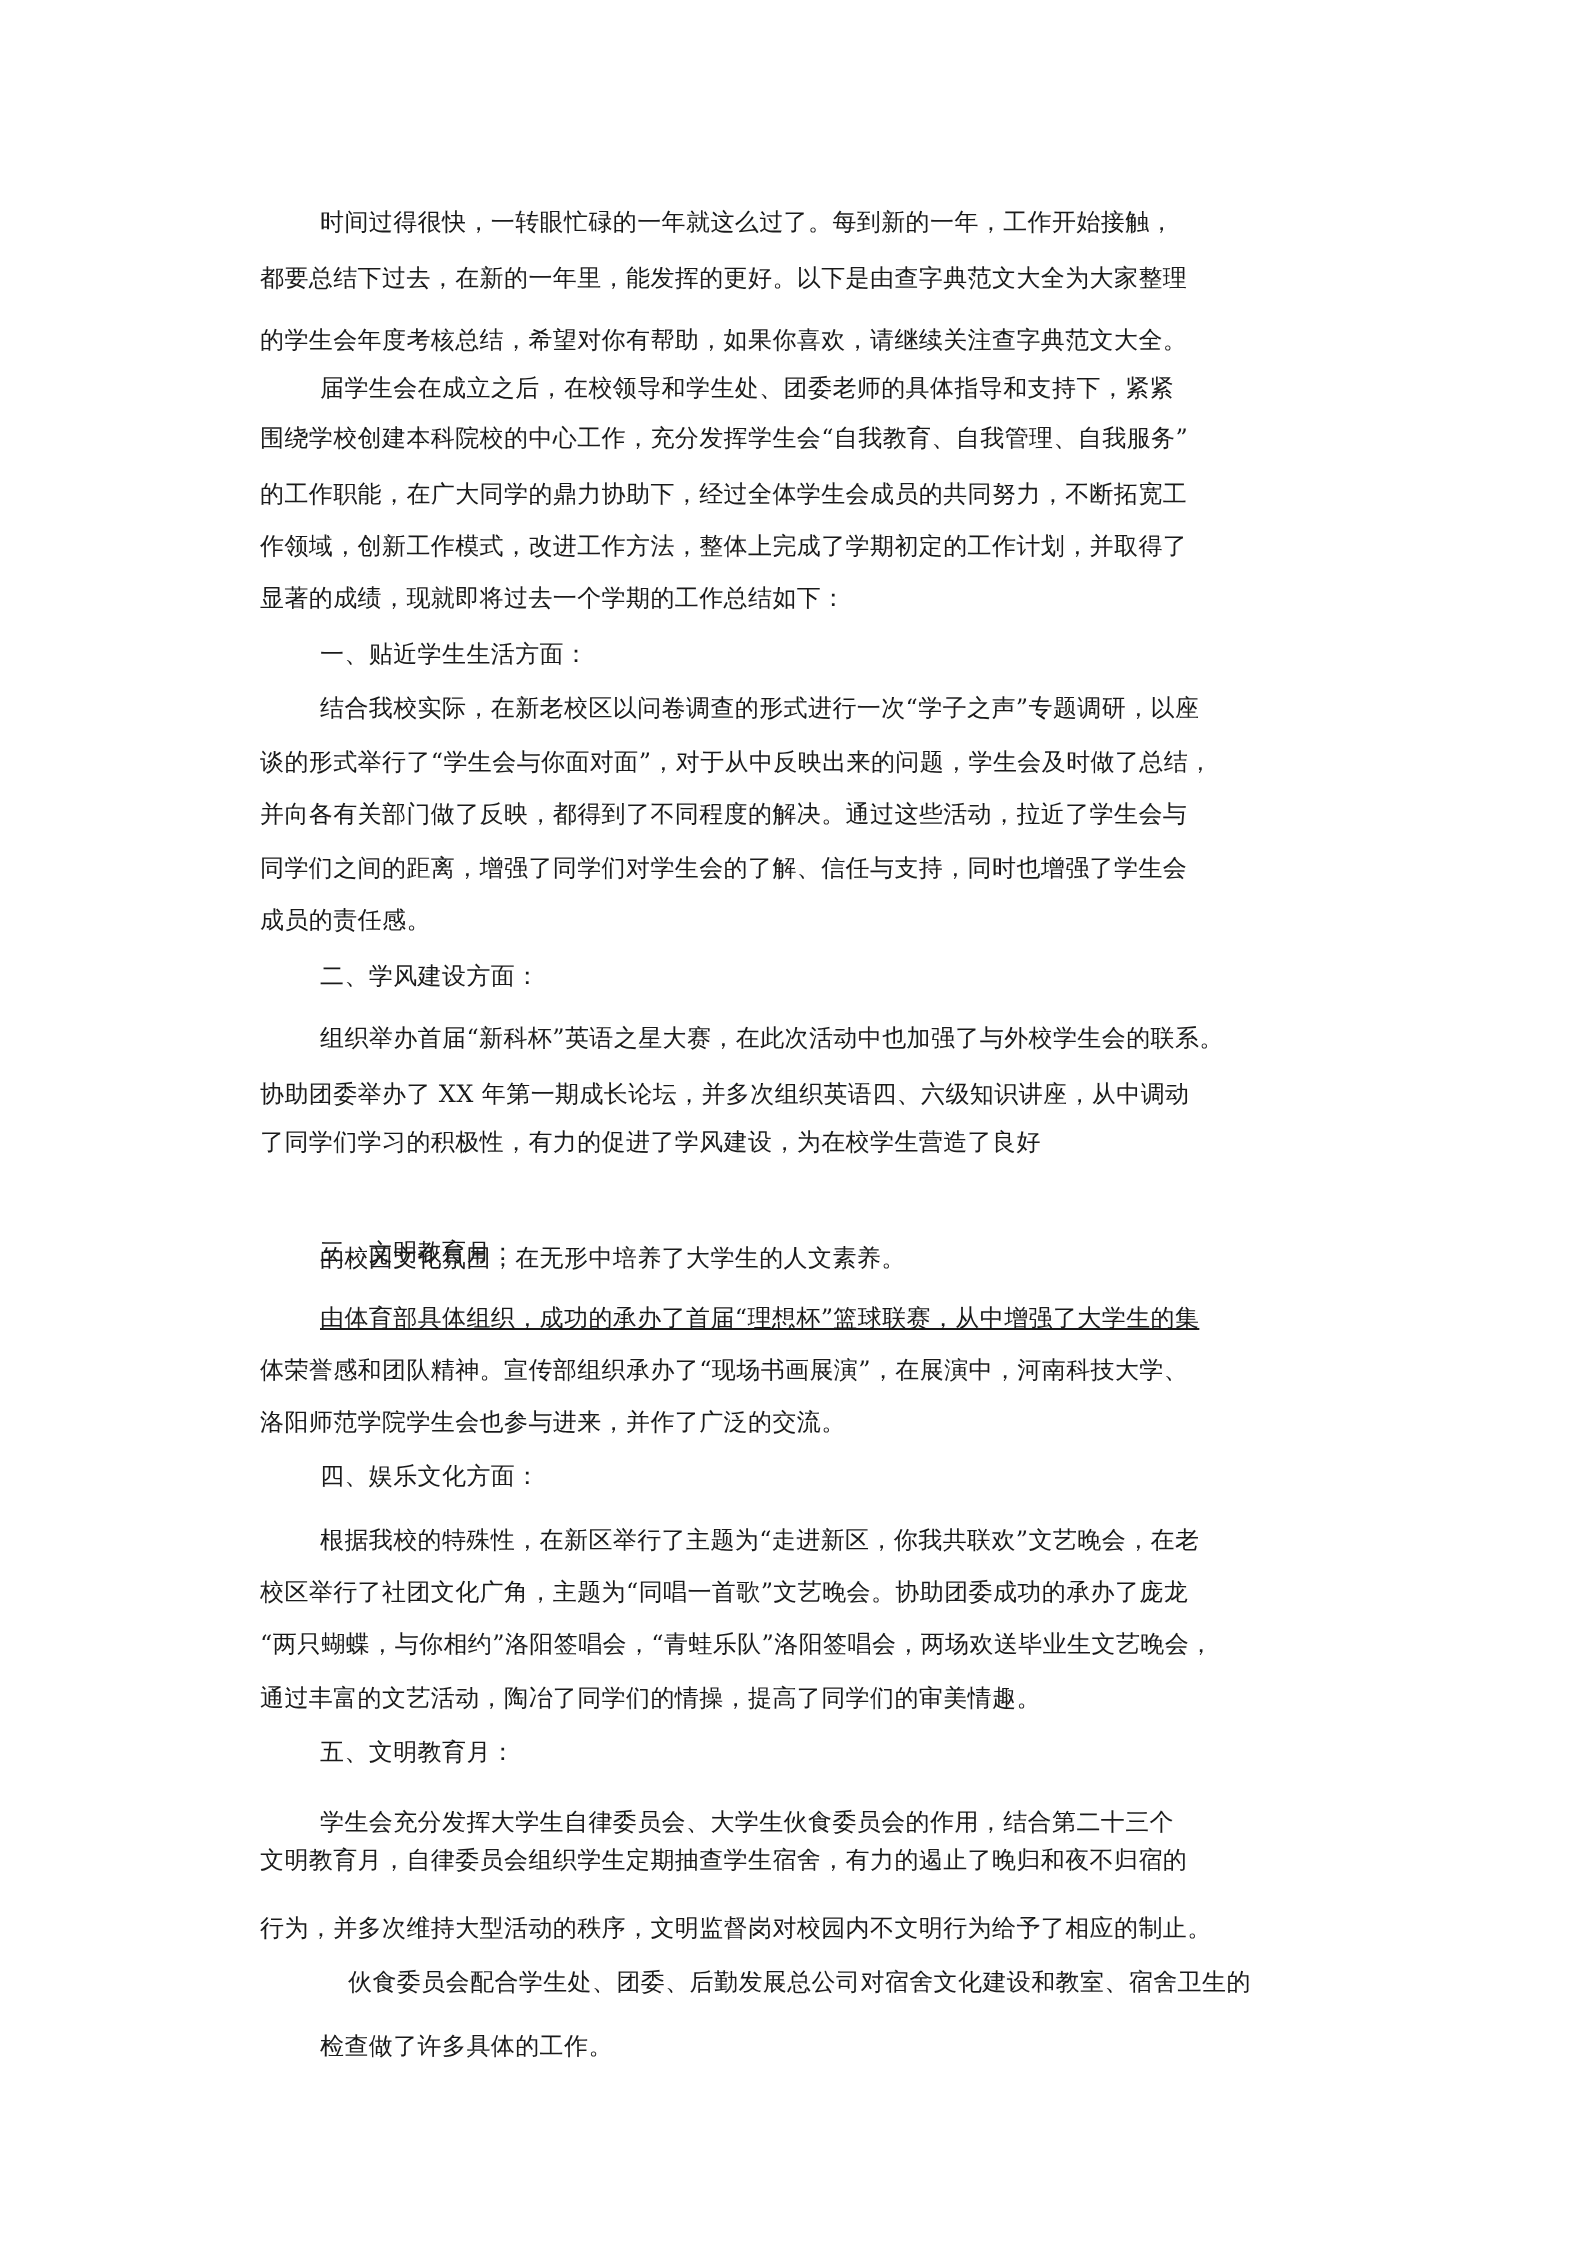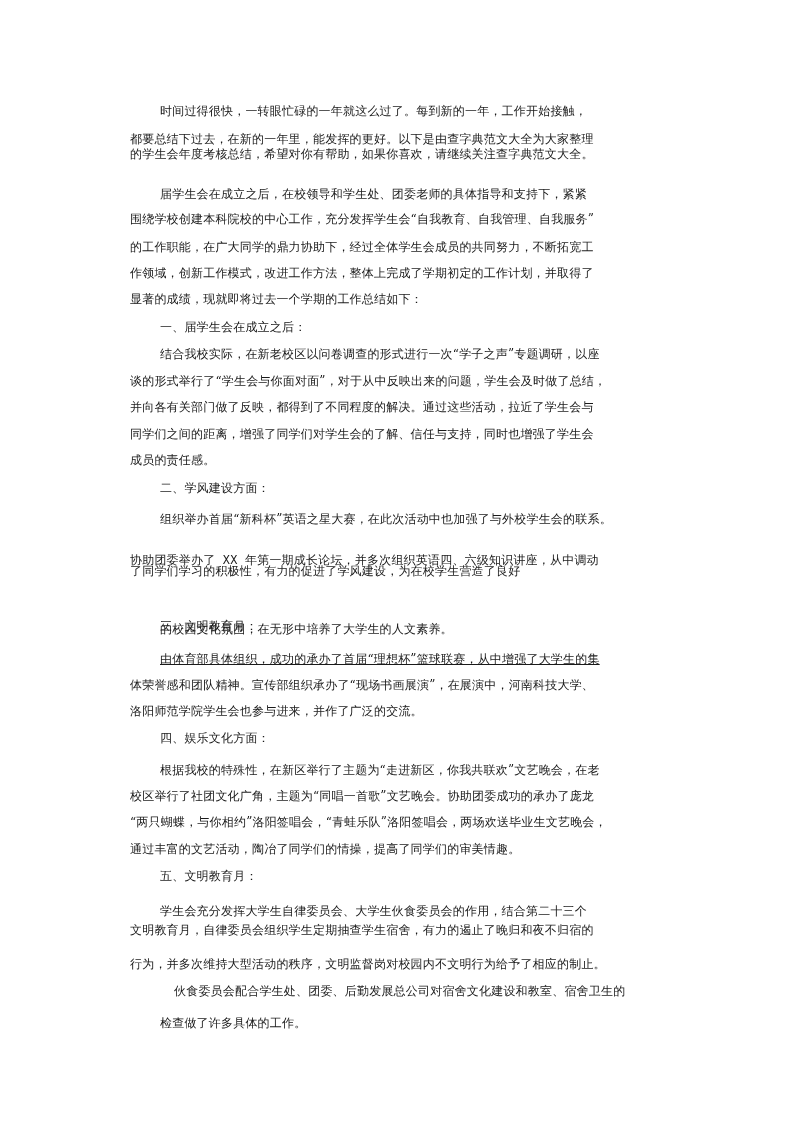--- a/index.html
+++ b/index.html
@@ -30,35 +30,35 @@
       letter-spacing: 0.2px;
     }
     .indent { left: 30px; }
   </style>
 </head>
 <body>
 
 <div class="page">
   <div class="line indent" style="top: 101px;">时间过得很快，一转眼忙碌的一年就这么过了。每到新的一年，工作开始接触，</div>
   <div class="line" style="top: 129px;">都要总结下过去，在新的一年里，能发挥的更好。以下是由查字典范文大全为大家整理</div>
-  <div class="line" style="top: 144px; text-align: center;">的学生会年度考核总结，希望对你有帮助，如果你喜欢，请继续关注查字典范文大全。</div>
+  <div class="line" style="top: 160px; text-align: center;">的学生会年度考核总结，希望对你有帮助，如果你喜欢，请继续关注查字典范文大全。</div>
   <div class="line indent" style="top: 184px;">届学生会在成立之后，在校领导和学生处、团委老师的具体指导和支持下，紧紧</div>
   <div class="line" style="top: 209px;">围绕学校创建本科院校的中心工作，充分发挥学生会“自我教育、自我管理、自我服务”</div>
   <div class="line" style="top: 237px;">的工作职能，在广大同学的鼎力协助下，经过全体学生会成员的共同努力，不断拓宽工</div>
   <div class="line" style="top: 263px;">作领域，创新工作模式，改进工作方法，整体上完成了学期初定的工作计划，并取得了</div>
   <div class="line" style="top: 289px;">显著的成绩，现就即将过去一个学期的工作总结如下：</div>
-  <div class="line indent" style="top: 317px;">一、届学生会在成立之后：</div>
+  <div class="line indent" style="top: 317px;">一、贴近学生生活方面：</div>
   <div class="line indent" style="top: 344px;">结合我校实际，在新老校区以问卷调查的形式进行一次“学子之声”专题调研，以座</div>
   <div class="line" style="top: 371px;">谈的形式举行了“学生会与你面对面”，对于从中反映出来的问题，学生会及时做了总结，</div>
   <div class="line" style="top: 397px;">并向各有关部门做了反映，都得到了不同程度的解决。通过这些活动，拉近了学生会与</div>
   <div class="line" style="top: 424px;">同学们之间的距离，增强了同学们对学生会的了解、信任与支持，同时也增强了学生会</div>
   <div class="line" style="top: 450px;">成员的责任感。</div>
   <div class="line indent" style="top: 478px;">二、学风建设方面：</div>
   <div class="line indent" style="top: 509px;">组织举办首届“新科杯”英语之星大赛，在此次活动中也加强了与外校学生会的联系。</div>
-  <div class="line" style="top: 551px; font-family: Liberation Mono, monospace;">协助团委举办了 XX 年第一期成长论坛，并多次组织英语四、六级知识讲座，从中调动</div>
+  <div class="line" style="top: 537px;">协助团委举办了 XX 年第一期成长论坛，并多次组织英语四、六级知识讲座，从中调动</div>
   <div class="line" style="top: 561px;">了同学们学习的积极性，有力的促进了学风建设，为在校学生营造了良好</div>
   <div class="line indent" style="top: 619px;">的校园文化氛围，在无形中培养了大学生的人文素养。</div>
   <div class="line indent" style="top: 616px;">三、文明教育月：</div>
   <div class="line indent" style="top: 649px; text-decoration: underline;">由体育部具体组织，成功的承办了首届“理想杯”篮球联赛，从中增强了大学生的集</div>
   <div class="line" style="top: 675px;">体荣誉感和团队精神。宣传部组织承办了“现场书画展演”，在展演中，河南科技大学、</div>
   <div class="line" style="top: 701px;">洛阳师范学院学生会也参与进来，并作了广泛的交流。</div>
   <div class="line indent" style="top: 728px;">四、娱乐文化方面：</div>
   <div class="line indent" style="top: 760px;">根据我校的特殊性，在新区举行了主题为“走进新区，你我共联欢”文艺晚会，在老</div>
   <div class="line" style="top: 786px;">校区举行了社团文化广角，主题为“同唱一首歌”文艺晚会。协助团委成功的承办了庞龙</div>
   <div class="line" style="top: 812px;">“两只蝴蝶，与你相约”洛阳签唱会，“青蛙乐队”洛阳签唱会，两场欢送毕业生文艺晚会，</div>

